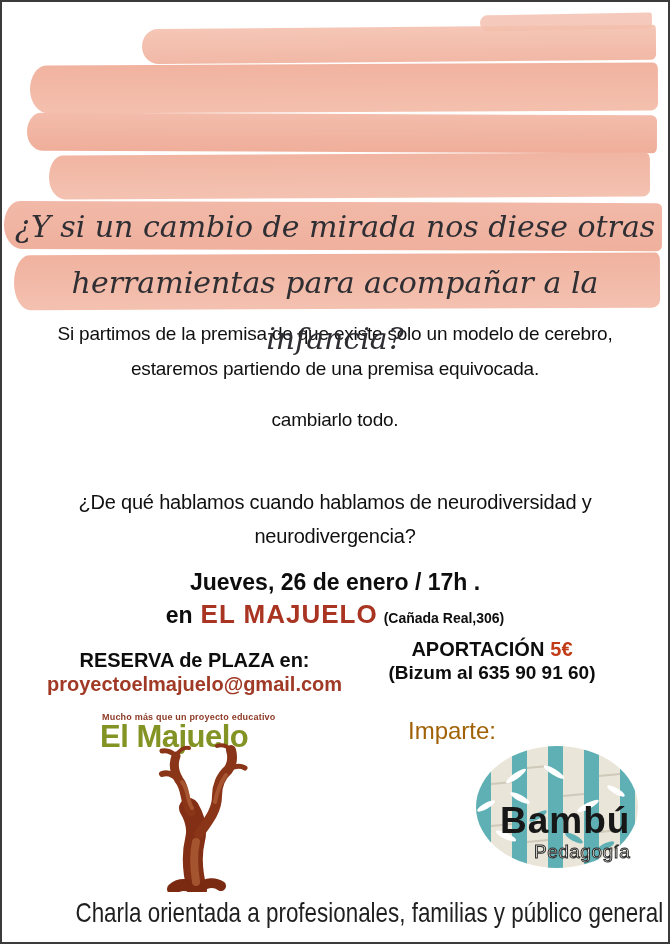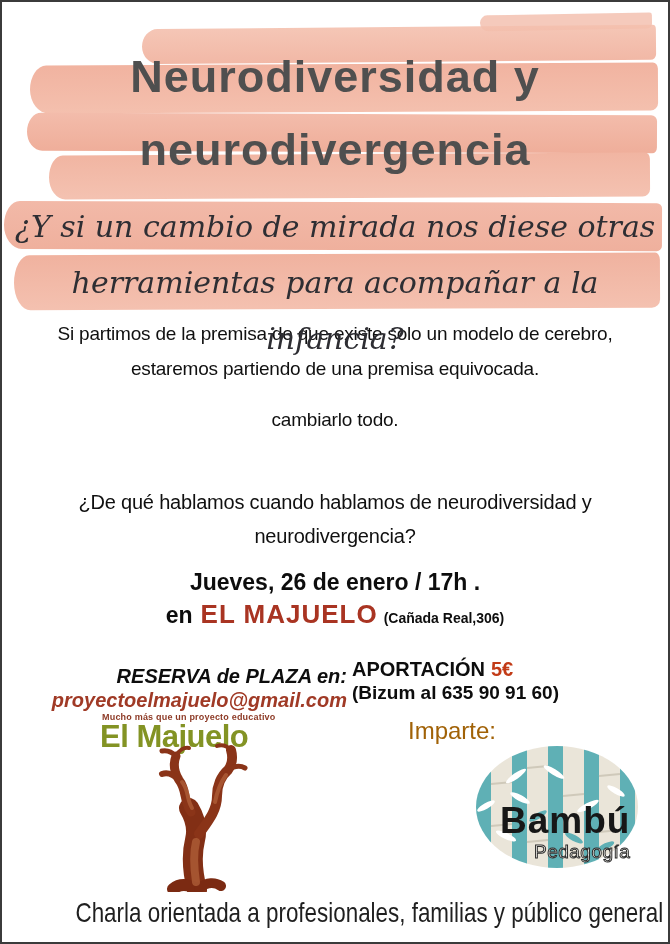--- a/index.html
+++ b/index.html
@@ -45,25 +45,25 @@
   .premise{top:314px;}
   .grow{top:400px;}
   .question{top:483px;font-size:20px;line-height:34px;}
   .date{top:567px;font-size:23px;font-weight:bold;color:#0d0d0d;}
   .venue{top:597px;color:#0d0d0d;}
   .venue .v-pre{font-size:23px;font-weight:bold;}
   .venue .v-name{font-size:26px;font-weight:bold;letter-spacing:1px;
                  color:var(--accent-red,#a93422);margin:0 6px 0 8px;}
   .venue .v-addr{font-size:14px;font-weight:bold;margin-top:16px;}
   
-  .reserve{position:absolute;left:40px;top:662px;width:305px;text-align:right;
-           font-weight:bold;line-height:24px;font-style:italic;}
+  .reserve{position:absolute;left:40px;top:646px;width:305px;text-align:center;
+           font-weight:bold;line-height:24px;}
   .reserve .r-label{font-size:20px;color:#0d0d0d;display:block;}
   .reserve .r-email{font-size:20px;color:var(--email-red,#a03a26);display:block;}
-  .fee{position:absolute;right:36px;top:656px;width:280px;text-align:left;
+  .fee{position:absolute;right:36px;top:636px;width:280px;text-align:center;
        font-weight:bold;line-height:23px;color:#0d0d0d;}
   .fee .f-line1{font-size:20px;display:block;}
   .fee .f-amount{color:var(--fee-red,#c23b17);margin-left:6px;}
   .fee .f-line2{font-size:19px;display:block;}
   
   .majuelo{position:absolute;left:88px;top:710px;width:250px;height:180px;}
   .m-tagline{font-size:9px;font-weight:bold;color:var(--tagline-red,#8d3a26);
              margin-left:12px;letter-spacing:.2px;}
   .m-name{font-size:31px;line-height:30px;font-weight:bold;
           color:var(--olive-green,#839324);margin-left:10px;letter-spacing:-.5px;}
@@ -93,24 +93,20 @@
   <div>
     <div class="stroke s0"></div>
     <div class="stroke s1"></div>
     <div class="stroke s2"></div>
     <div class="stroke s3"></div>
     <div class="stroke s4"></div>
     <div class="stroke s5"></div>
     <div class="stroke s6"></div>
   </div>
 
-  <h1 class="abs title">
-    <span>Neurodiversidad y</span>
-    <span>neurodivergencia</span>
-  </h1>
 
   <div class="abs script-q">
     <span>¿Y si un cambio de mirada nos diese otras</span>
     <span>herramientas para acompañar a la infancia?</span>
   </div>
 
   <div class="abs para premise">
     <span>Si partimos de la premisa de que existe solo un modelo de cerebro,</span>
     <span>estaremos partiendo de una premisa equivocada.</span>
   </div>

